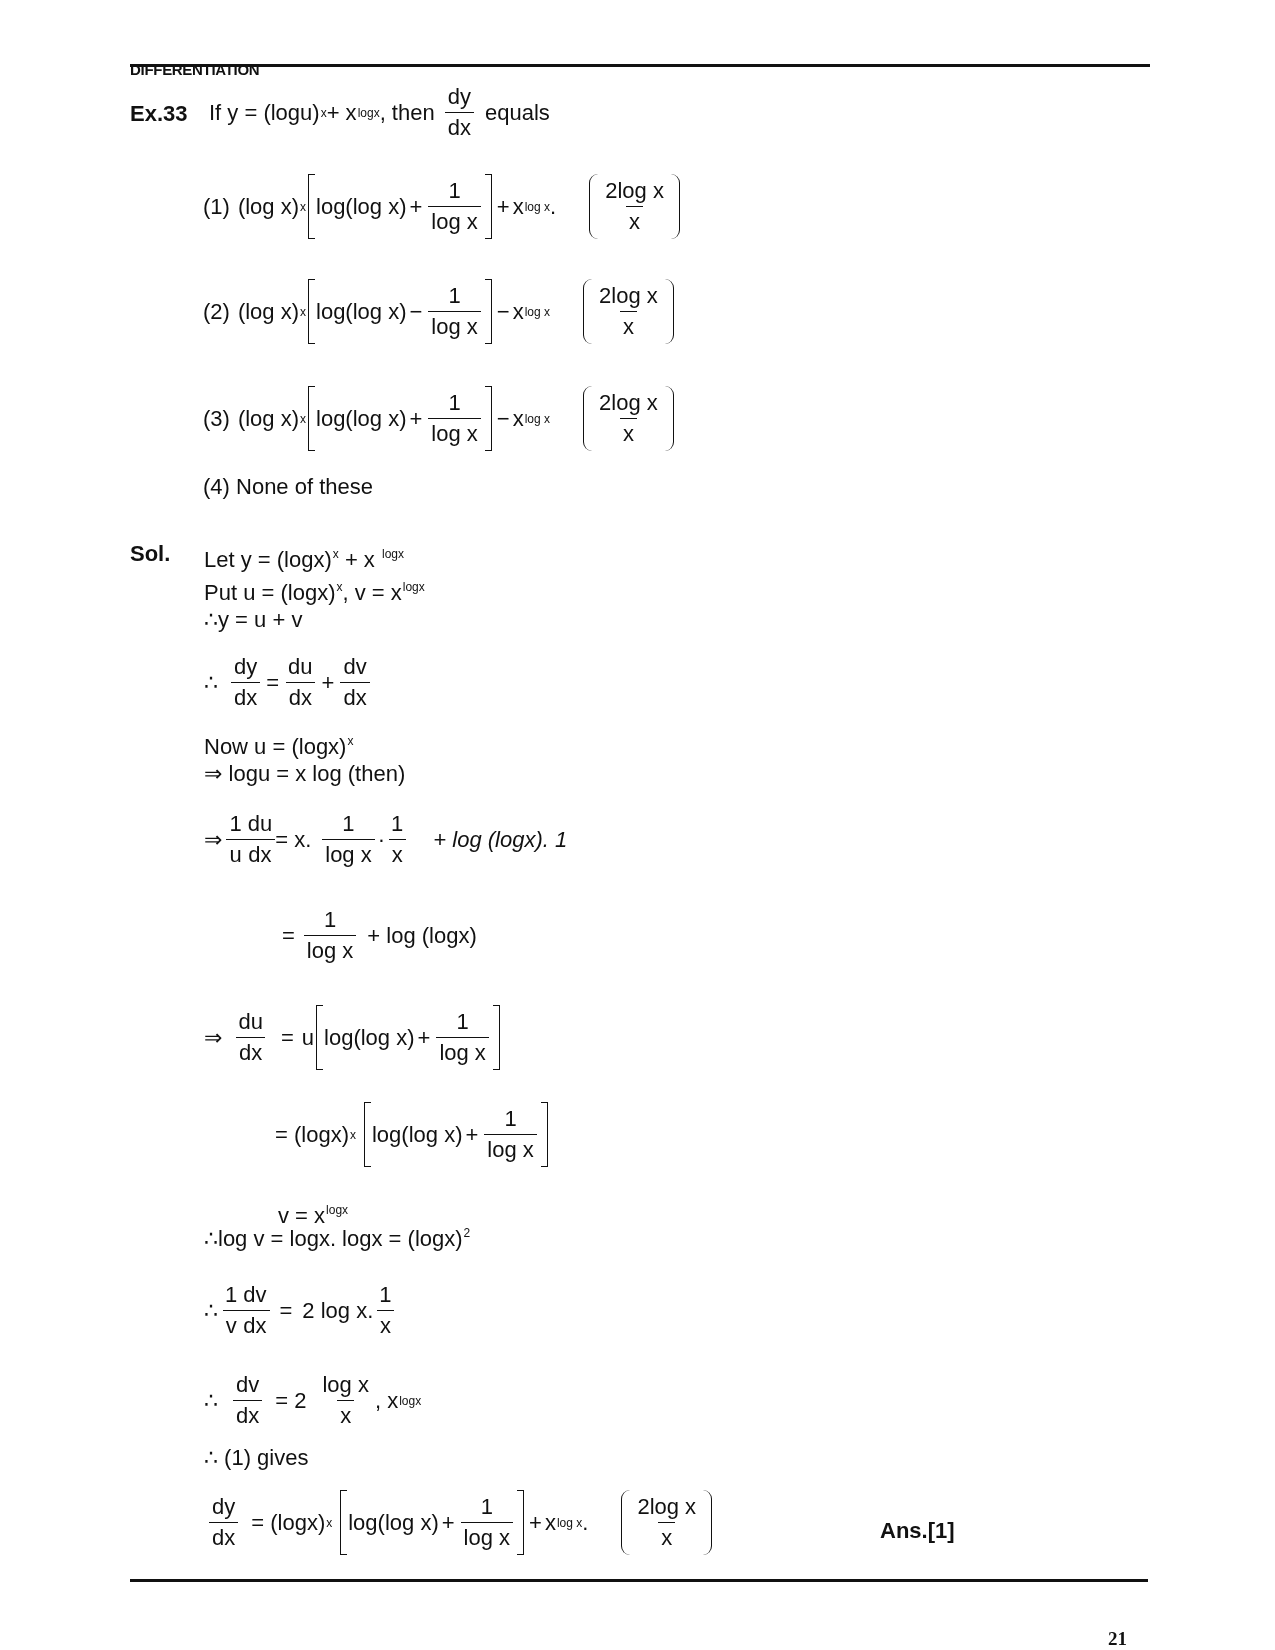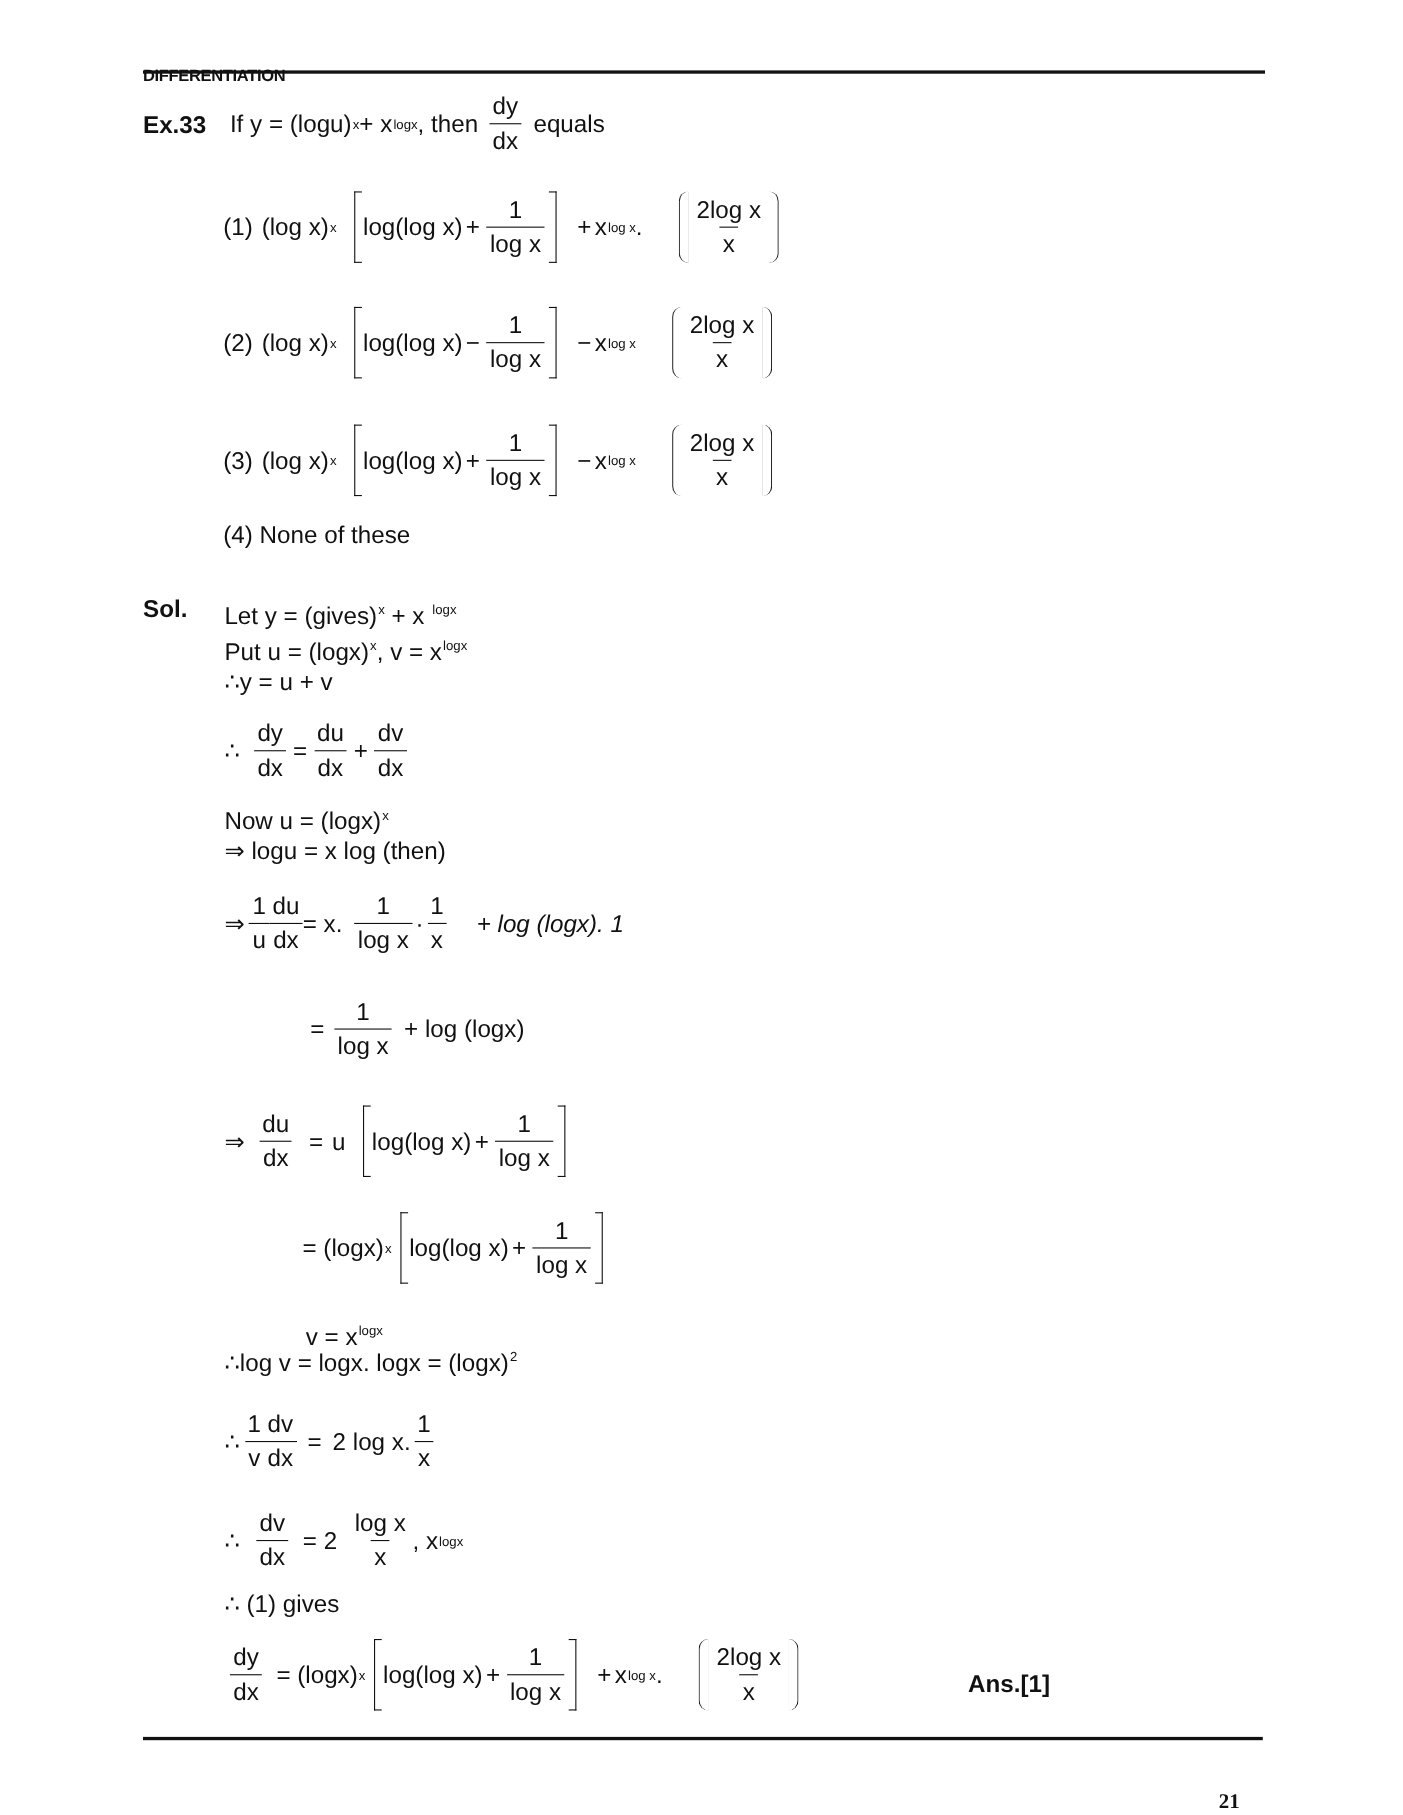--- a/index.html
+++ b/index.html
@@ -8,21 +8,21 @@
   .abs { position: absolute; white-space: nowrap; }
   .hdr { left: 130px; top: 45px; font-size: 15px; font-weight: bold; letter-spacing: -0.3px; margin-top: 16px; }
   .rule { position: absolute; background: #111; }
   .t { font-size: 22px; line-height: 26px; }
   .b { font-weight: bold; text-align: right; }
   sup.s { font-size: 12px; vertical-align: 9px; margin-left: 1px; }
   .row { display: flex; align-items: center; font-size: 22px; }
   .frac { display: inline-flex; flex-direction: column; align-items: center; vertical-align: middle; margin: 0 3px; }
   .frac .n { padding: 0 3px 2px; line-height: 26px; }
   .frac .d { border-top: 1.5px solid #111; padding: 2px 3px 0; line-height: 26px; }
-  .brk { display: inline-flex; align-items: center; position: relative; padding: 0 8px; margin: 0 16px; }
+  .brk { display: inline-flex; align-items: center; position: relative; padding: 0 8px; margin: 0 2px; }
   .brk::before, .brk::after { content: ""; position: absolute; top: -4px; bottom: -4px; width: 6px;
          border-top: 1.5px solid #111; border-bottom: 1.5px solid #111; }
   .brk::before { left: 0; border-left: 1.5px solid #111; }
   .brk::after { right: 0; border-right: 1.5px solid #111; }
   .par { display: inline-flex; align-items: center; position: relative; padding: 0 10px; margin-left: 33px; }
   .par::before, .par::after { content: ""; position: absolute; top: -4px; bottom: -4px; width: 8px; }
   .par::before { left: 0; border-left: 1.5px solid #111; border-radius: 10px 0 0 10px; }
   .par::after { right: 0; border-right: 1.5px solid #111; border-radius: 0 10px 10px 0; }
   .op { margin: 0 3px; }
   .sp { display: inline-block; width: 8px; }
@@ -122,21 +122,21 @@
 </div>
 
 <div class="abs t" style="left:203px; top:474px;">
   <span>(4)</span>
   <span>None of these</span>
 </div>
 
 <div class="abs t b" style="left:130px; top:541px;">Sol.</div>
 
 <div class="abs t" style="left:204px; top:541px;">
-  <span>Let y = (gives)</span><sup class="s">x</sup><span> + x </span><sup class="s">logx</sup>
+  <span>Let y = (logx)</span><sup class="s">x</sup><span> + x </span><sup class="s">logx</sup>
 </div>
 <div class="abs t" style="left:204px; top:574px;">
   <span>Put u = (logx)</span><sup class="s">x</sup><span>, v = x</span><sup class="s">logx</sup>
 </div>
 <div class="abs t" style="left:204px; top:607px;">∴y = u + v</div>
 
 <div class="abs row" style="left:204px; top:654px;">
   <span style="margin-right:10px;">∴</span>
   <span class="frac">
       <span class="n">dy</span>

